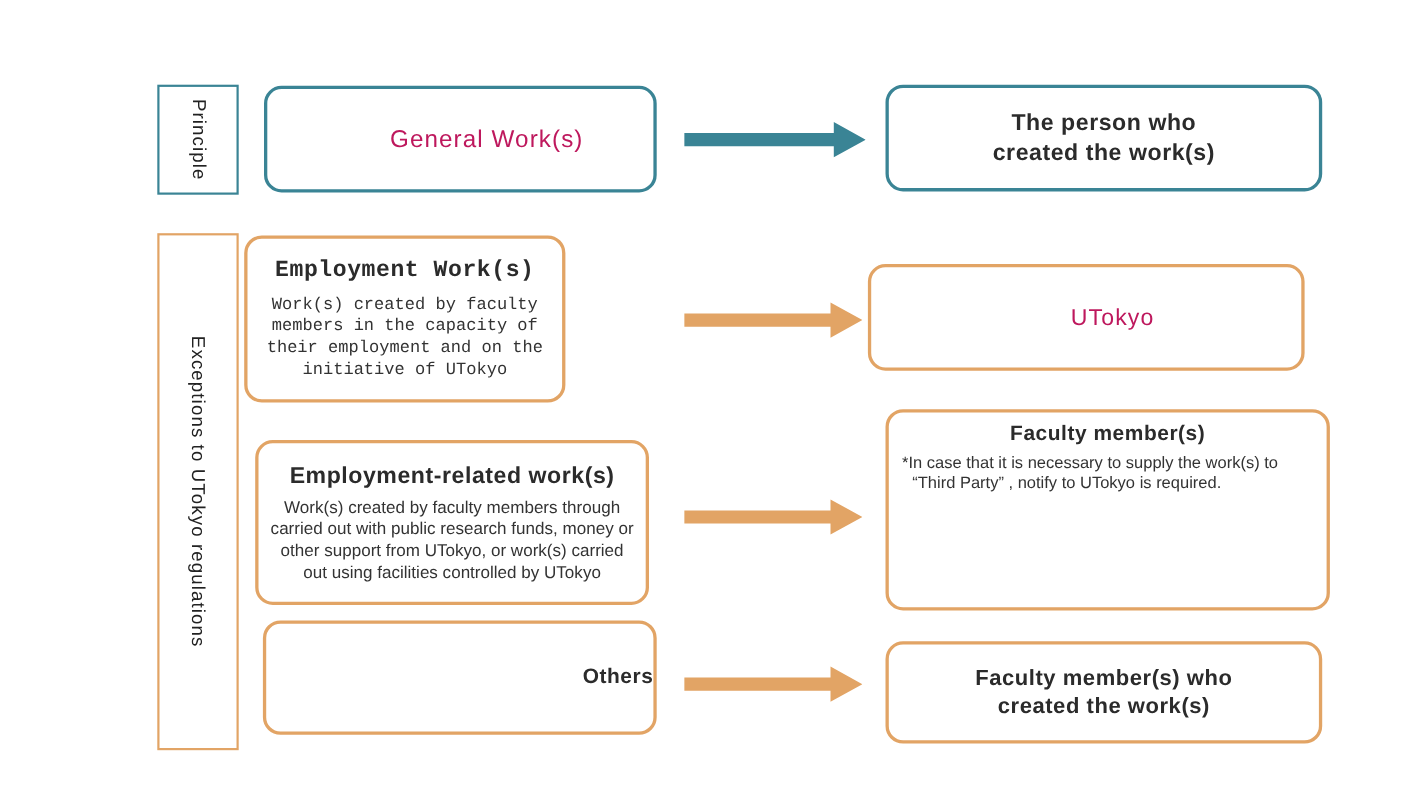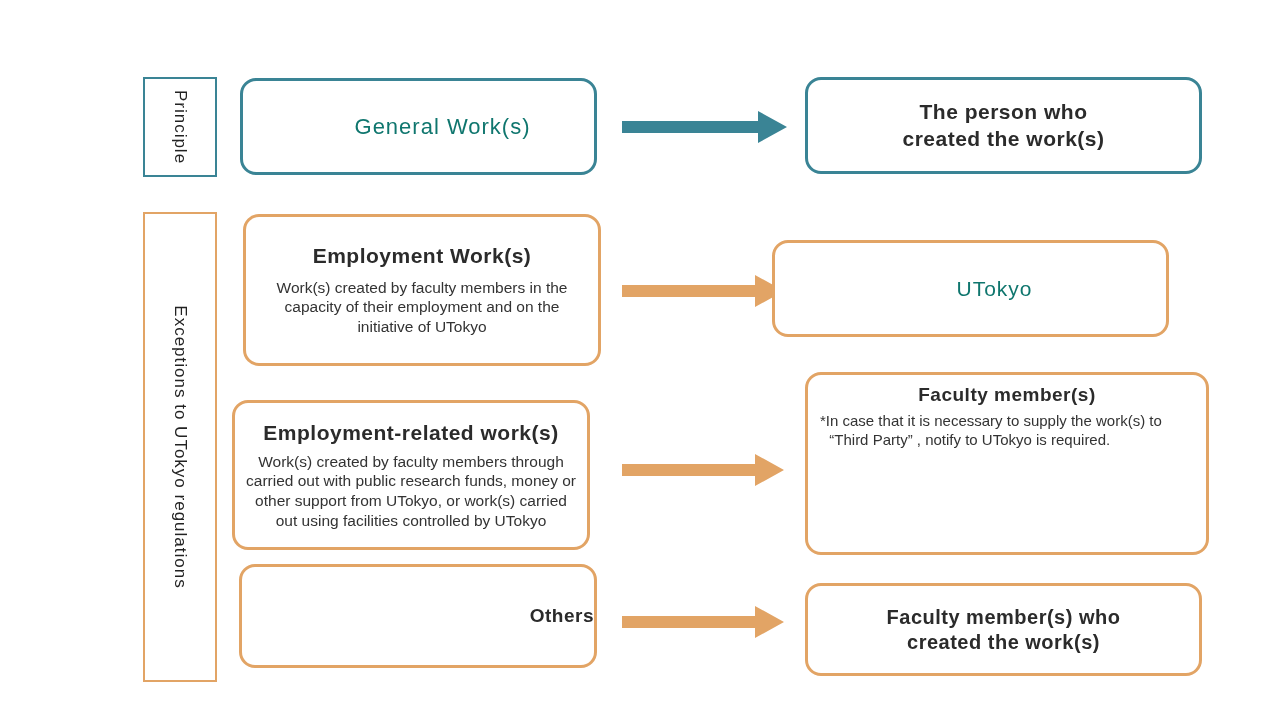--- a/index.html
+++ b/index.html
@@ -37,21 +37,21 @@
   .node{
     background:#fff;
     border-radius:16px;
     display:flex;flex-direction:column;
     align-items:center;justify-content:center;
     text-align:center;
   }
   .node.teal{border:3px solid var(--teal);}
   .node.orange{border:3px solid var(--orange);}
 
-  .title-plain{font-size:22px;letter-spacing:1px;color:#0f766e;margin-left:48px;}
+  .title-plain{font-size:22px;letter-spacing:1px;color:#be185d;margin-left:48px;}
   .title-bold{font-size:21px;font-weight:bold;letter-spacing:.5px;white-space:pre-line;line-height:1.25;}
   .title-bold.sm{font-size:19px;}
   .body-text{
     font-size:15.5px;line-height:1.27;color:#333;
     margin-top:8px;padding:0 10px;
   }
   .notes{
     width:100%;
     text-align:left;
     padding:4px 8px 0 12px;
@@ -83,30 +83,30 @@
 
 <svg class="abs arrow" style="left:622px;top:110px;" width="165" height="34" viewBox="0 0 165 34">
   <path d="M0,11 H136 V1 L165,17 L136,33 V23 H0 Z" fill="var(--teal)"></path>
 </svg>
 
 <div class="abs node teal" style="left:805px;top:77px;width:397px;height:97px;text-align:center;">
   <div class="title-bold">The person who
 created the work(s)</div>
 </div>
 
-<div class="abs node orange" style="left:243px;top:214px;width:358px;height:152px;">
+<div class="abs node orange" style="left:222px;top:214px;width:292px;height:152px;font-family:Liberation Mono, monospace;">
   <div class="title-bold">Employment Work(s)</div>
   <div class="body-text">Work(s) created by faculty members in the capacity of their employment and on the initiative of UTokyo</div>
 </div>
 
 <svg class="abs arrow" style="left:622px;top:274px;" width="162" height="34" viewBox="0 0 162 34">
   <path d="M0,11 H133 V1 L162,17 L133,33 V23 H0 Z" fill="var(--orange)"></path>
 </svg>
 
-<div class="abs node orange" style="left:772px;top:240px;width:397px;height:97px;">
+<div class="abs node orange" style="left:789px;top:240px;width:397px;height:97px;">
   <div class="title-plain" style="font-size:21px;">UTokyo</div>
 </div>
 
 <div class="abs node orange" style="left:232px;top:400px;width:358px;height:150px;">
   <div class="title-bold">Employment-related work(s)</div>
   <div class="body-text" style="margin-top:6px;">Work(s) created by faculty members through carried out with public research funds, money or other support from UTokyo, or work(s) carried out using facilities controlled by UTokyo</div>
 </div>
 
 <svg class="abs arrow" style="left:622px;top:453px;" width="162" height="34" viewBox="0 0 162 34">
   <path d="M0,11 H133 V1 L162,17 L133,33 V23 H0 Z" fill="var(--orange)"></path>

